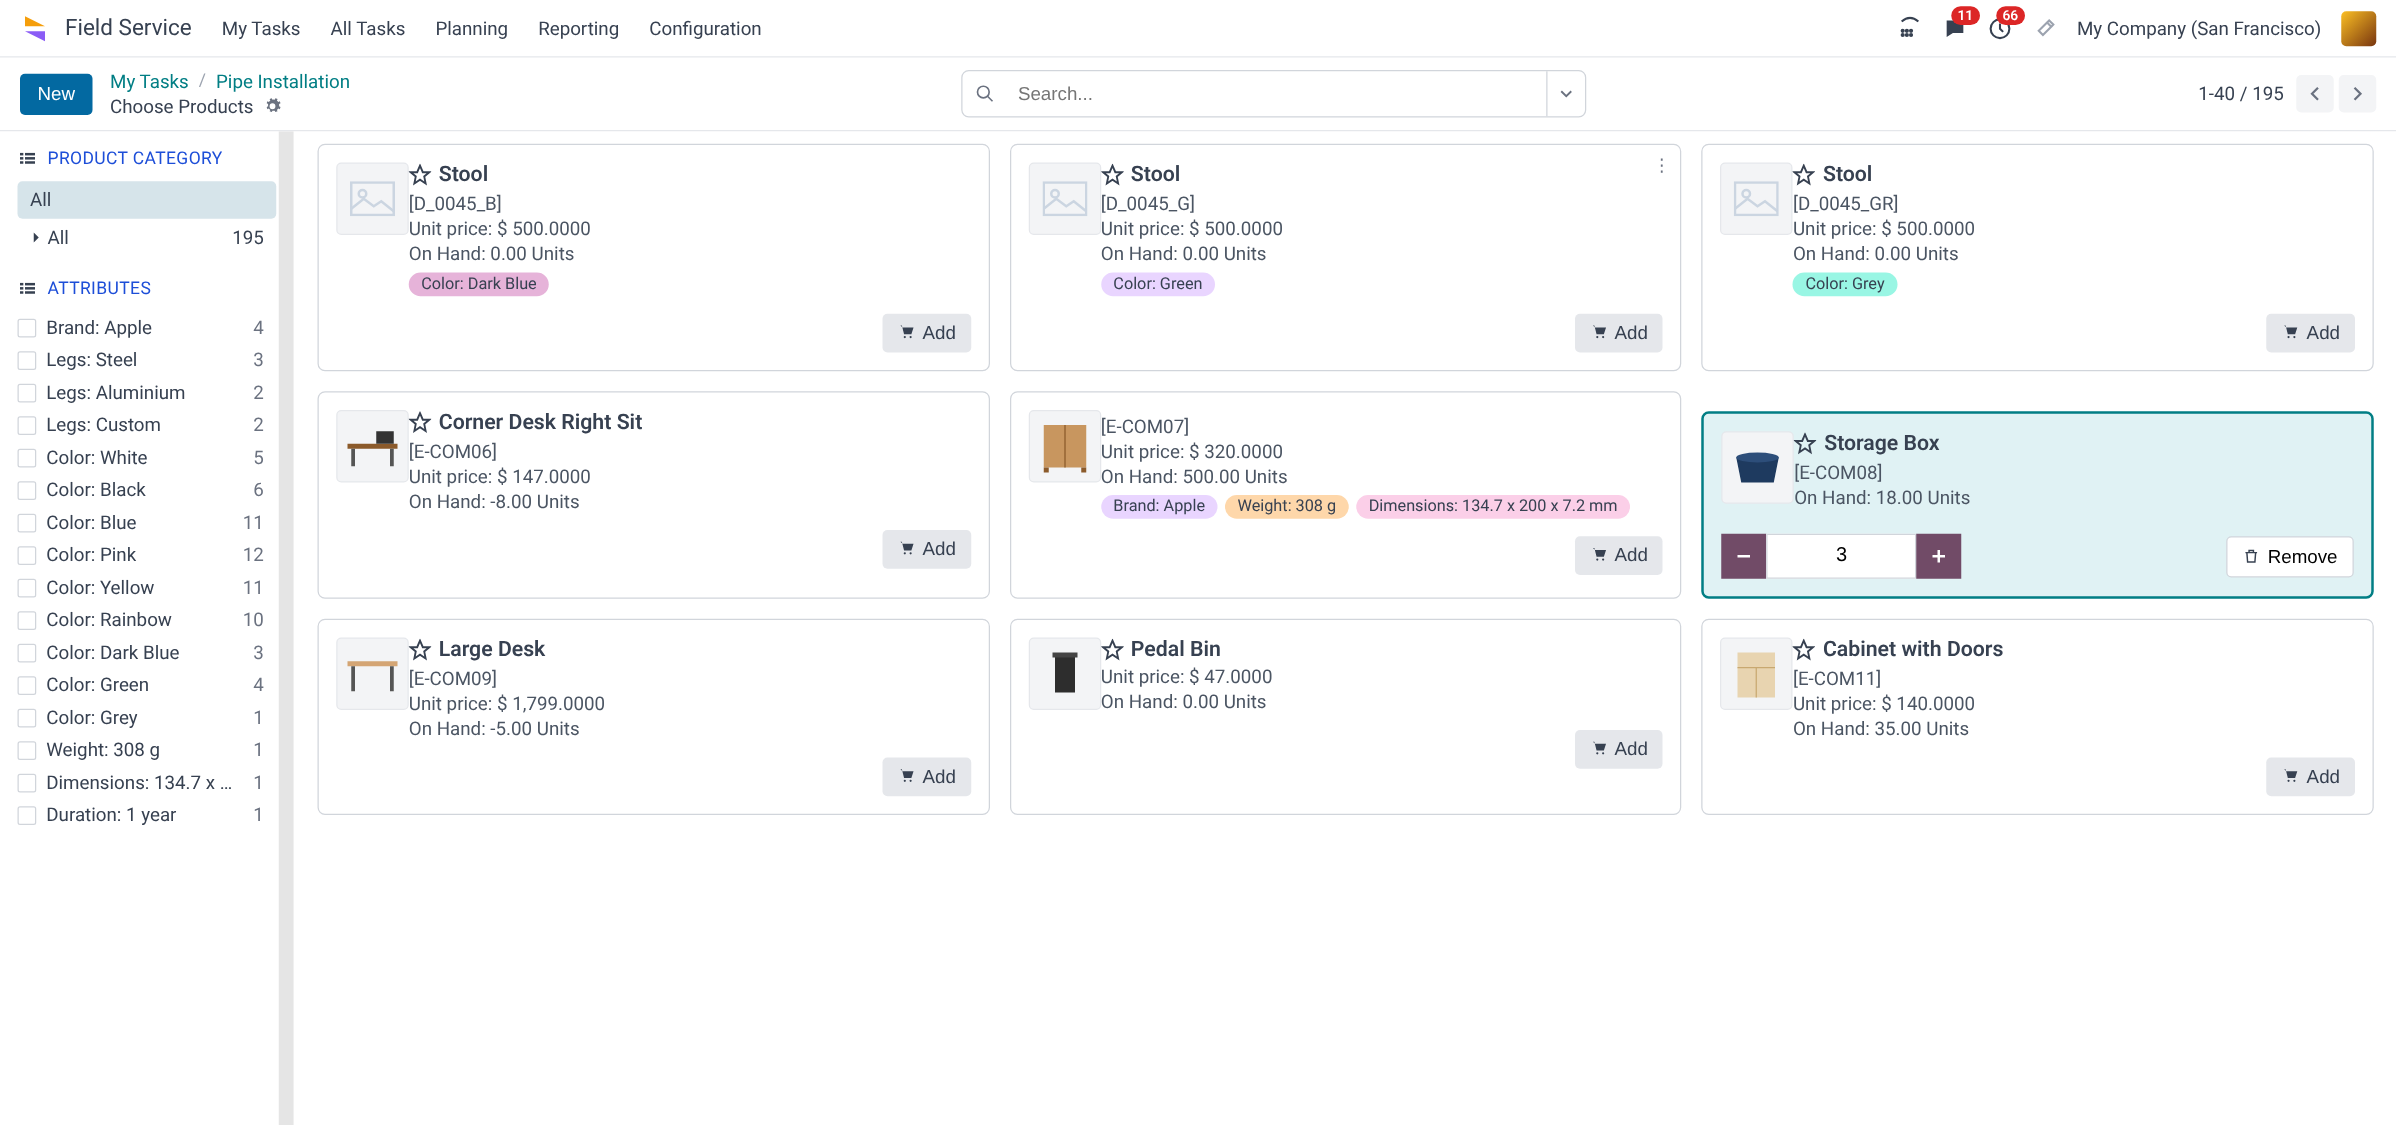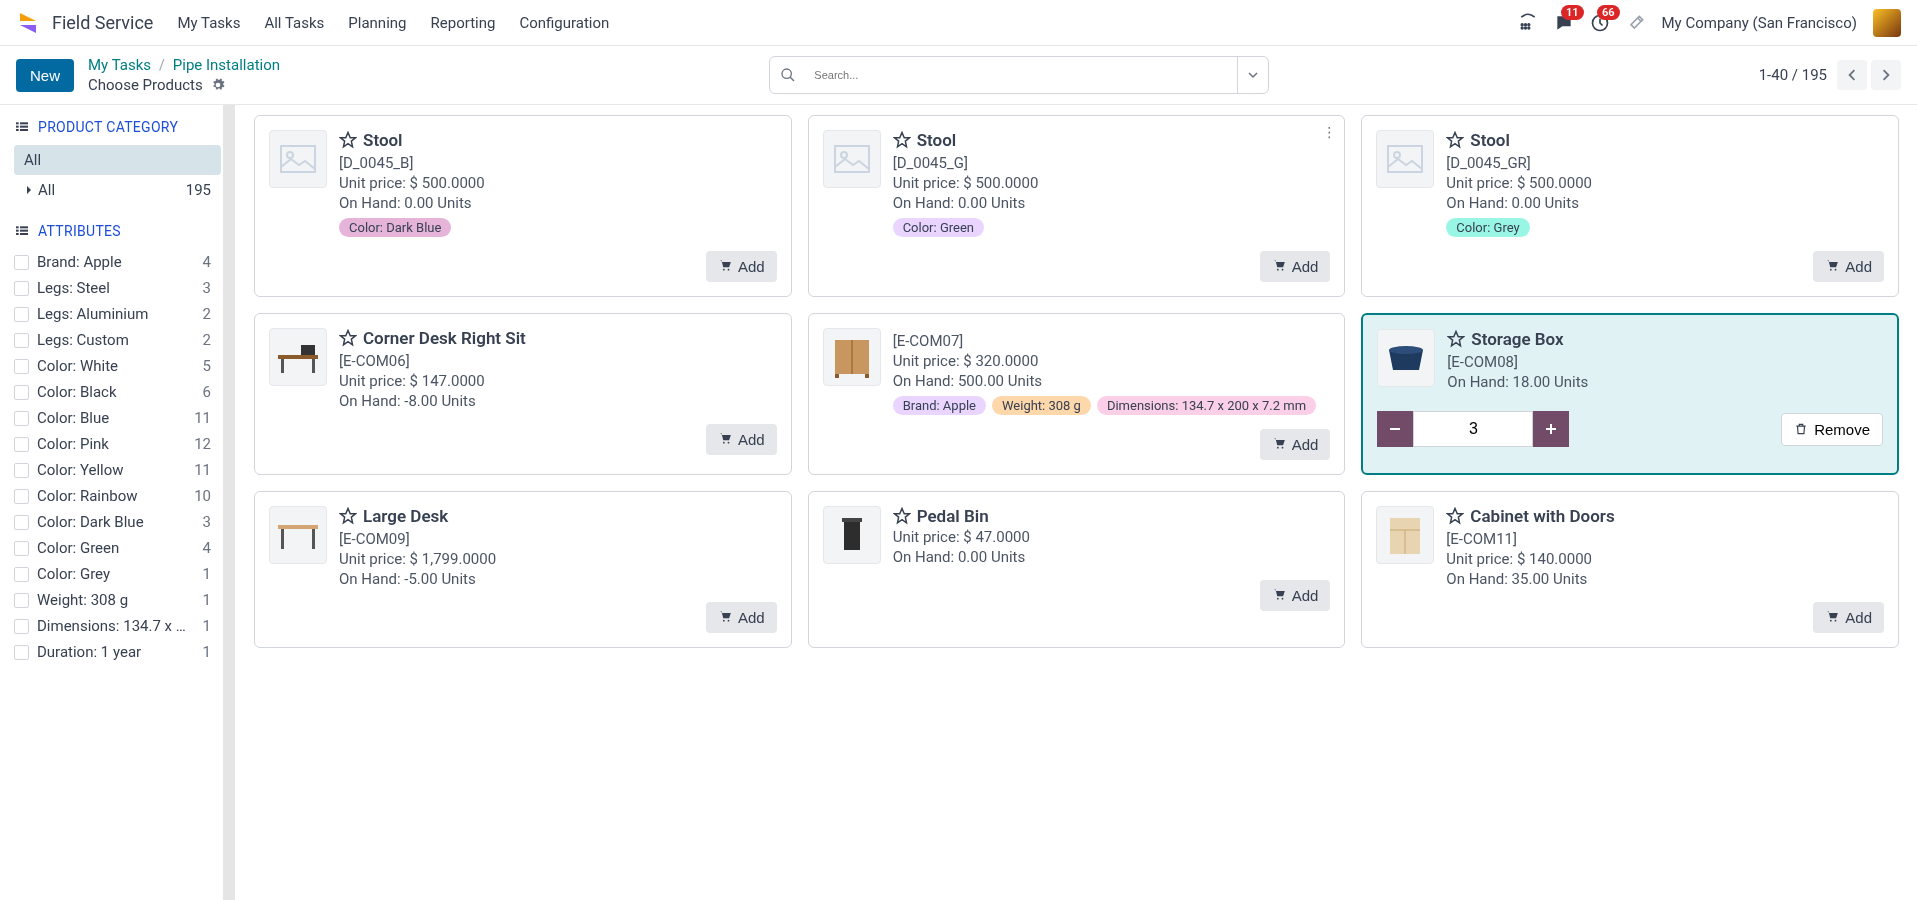--- a/index.html
+++ b/index.html
@@ -17,21 +17,21 @@
 
 .subheader { display: flex; align-items: center; padding: 10px 16px; gap: 14px; }
 .new-btn { background: #0369a1; color: #fff; border: none; padding: 8px 14px; border-radius: 4px; font-size: 15px; font-weight: 500; cursor: pointer; }
 .breadcrumb { display: flex; flex-direction: column; gap: 2px; }
 .bc-top { display: flex; gap: 8px; align-items: center; }
 .bc-link { color: #017e84; font-size: 15px; }
 .bc-sep { color: #9ca3af; }
 .bc-sub { color: #374151; font-size: 15px; display:flex; align-items:center; gap:8px;}
 .search-wrap { flex: 1; display: flex; justify-content: center; }
 .search-box { display: flex; align-items: center; width: 500px; border: 1px solid #d1d5db; border-radius: 6px; height: 38px; }
-.search-input { flex: 1; border: none; outline: none; padding: 0 8px; font-size: 11px; color: #be185d; background: transparent; }
+.search-input { flex: 1; border: none; outline: none; padding: 0 8px; font-size: 15px; color: #be185d; background: transparent; }
 .search-dd { border-left: 1px solid #d1d5db; padding: 0 10px; cursor: pointer; height:100%; display:flex; align-items:center;}
 .pager-area { display: flex; align-items: center; gap: 10px; font-size: 15px; }
 .pager-btns { display: flex; gap: 4px; }
 .pager-btn { width: 30px; height: 30px; background: #f3f4f6; border: none; border-radius: 4px; cursor: pointer; display:flex; align-items:center; justify-content:center;}
 
 .main { display: flex; height: calc(100vh - 100px); border-top: 1px solid #e5e7eb; }
 .sidebar { width: 236px; padding: 14px 0 14px 14px; overflow-y: auto; border-right: 1px solid transparent; position: relative; }
 .sidebar::after { content:''; position:absolute; right:0; top:0; bottom:0; width:12px; background:#e5e5e5;}
 .section-header { display: flex; align-items: center; gap: 8px; font-weight: 400; color: #1d4ed8; margin-bottom: 10px; font-size: 14px; letter-spacing: 0.3px; margin-right: 14px;}
 .cat-item { padding: 6px 10px; border-radius: 4px; cursor: pointer; margin-right: 14px; font-size: 15px;}
@@ -40,22 +40,22 @@
 .cat-row .left {display:flex; align-items:center; gap:4px;}
 .attr-list { margin-top: 18px; }
 .attr-item { display: flex; align-items: center; justify-content: space-between; padding: 4px 10px 4px 0; margin-right: 14px; font-size: 15px;}
 .attr-left { display: flex; align-items: center; gap: 8px; }
 .chk { width: 15px; height: 15px; border: 1px solid #d1d5db; border-radius: 2px; flex-shrink: 0;}
 .attr-count { color: #6b7280; }
 .attr-label { white-space: nowrap; overflow: hidden; text-overflow: ellipsis; max-width: 150px;}
 
 .grid { flex: 1; padding: 10px 18px; overflow-y: auto; display: grid; grid-template-columns: repeat(3, 1fr); gap: 16px; align-content: start; }
 .card { border: 1px solid #d1d5db; border-radius: 6px; padding: 14px; background: #fff; position: relative; display:flex; flex-direction: column;}
-.card.selected { background: #e0f2f4; border: 2px solid #017e84; }
-.card-top { display: flex; gap: 12px; }
+.card.selected { background: #e0f2f4; border: 2px solid #017e84; margin-top: 16px; }
+.card-top { display: flex; gap: 0; }
 .thumb { width: 58px; height: 58px; background: #f3f4f6; border: 1px solid #e5e7eb; border-radius: 4px; display: flex; align-items: center; justify-content: center; color: #cbd5e1; flex-shrink: 0;}
 .prod-info { flex: 1; }
 .prod-title { display: flex; align-items: center; gap: 6px; font-size: 17px; font-weight: 600; color: #374151; }
 .star { color: #374151; }
 .sku { color: #4b5563; margin-top: 4px; font-size: 15px;}
 .price { color: #4b5563; margin-top: 2px; font-size: 15px;}
 .onhand { color: #4b5563; margin-top: 2px; font-size: 15px;}
 .tags { display: flex; flex-wrap: wrap; gap: 6px; margin-top: 6px; }
 .tag { padding: 2px 10px; border-radius: 12px; font-size: 13px; }
 .card-footer { display: flex; justify-content: flex-end; margin-top: 14px; }

